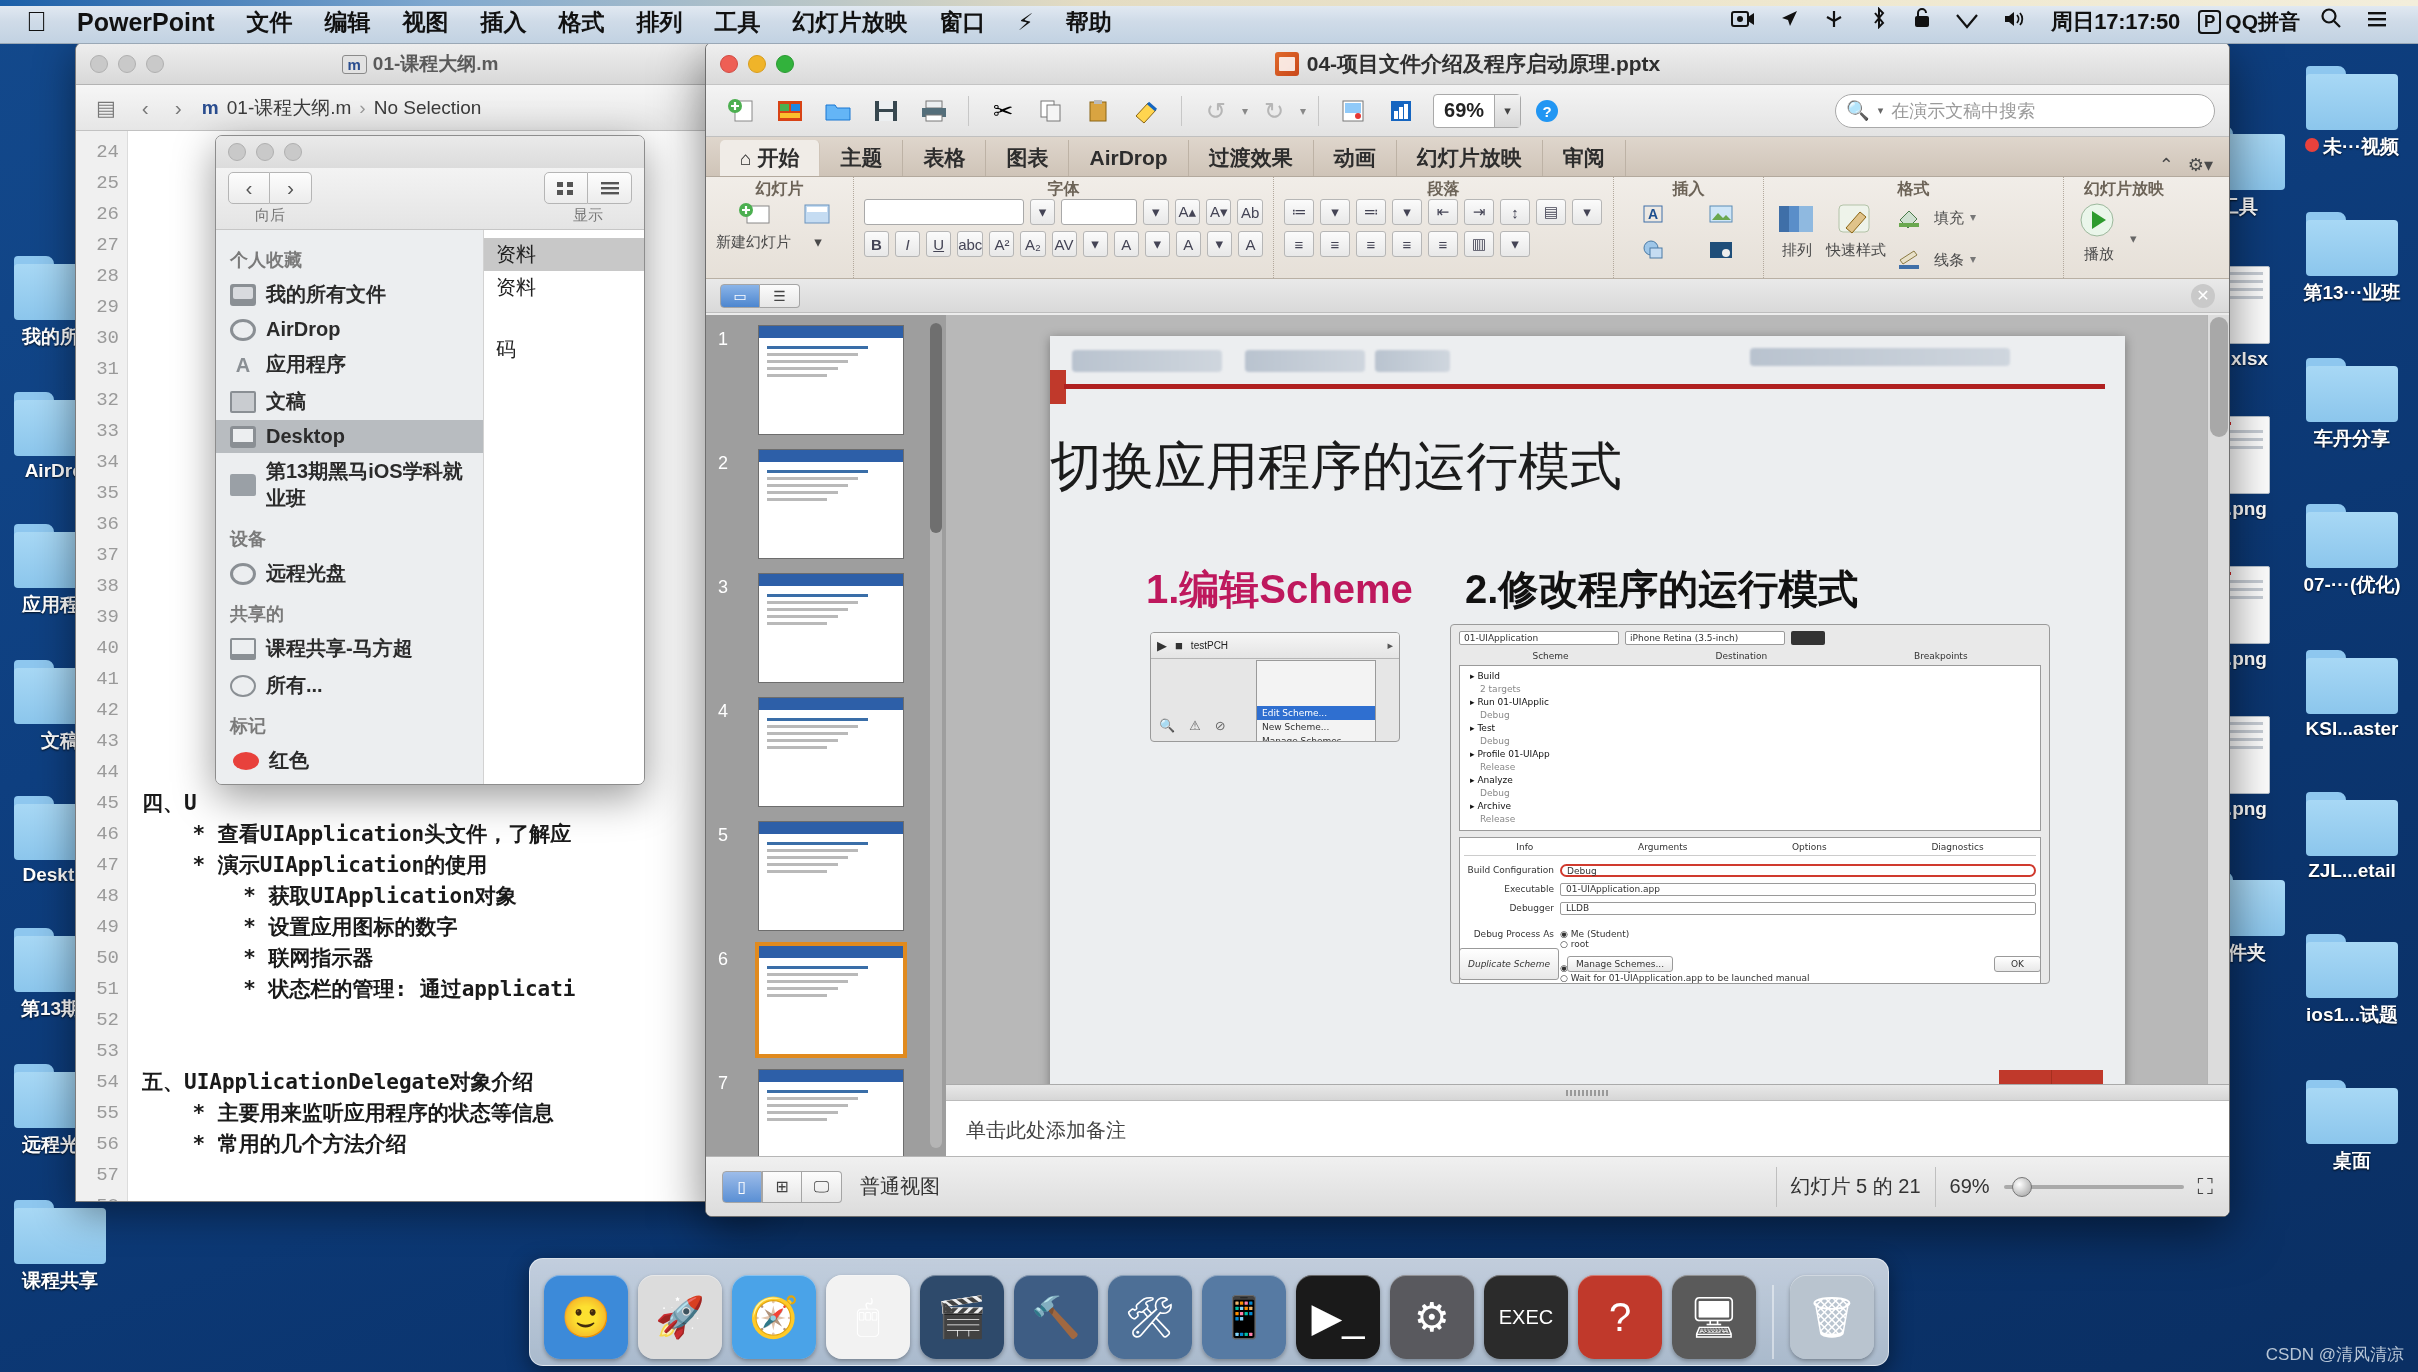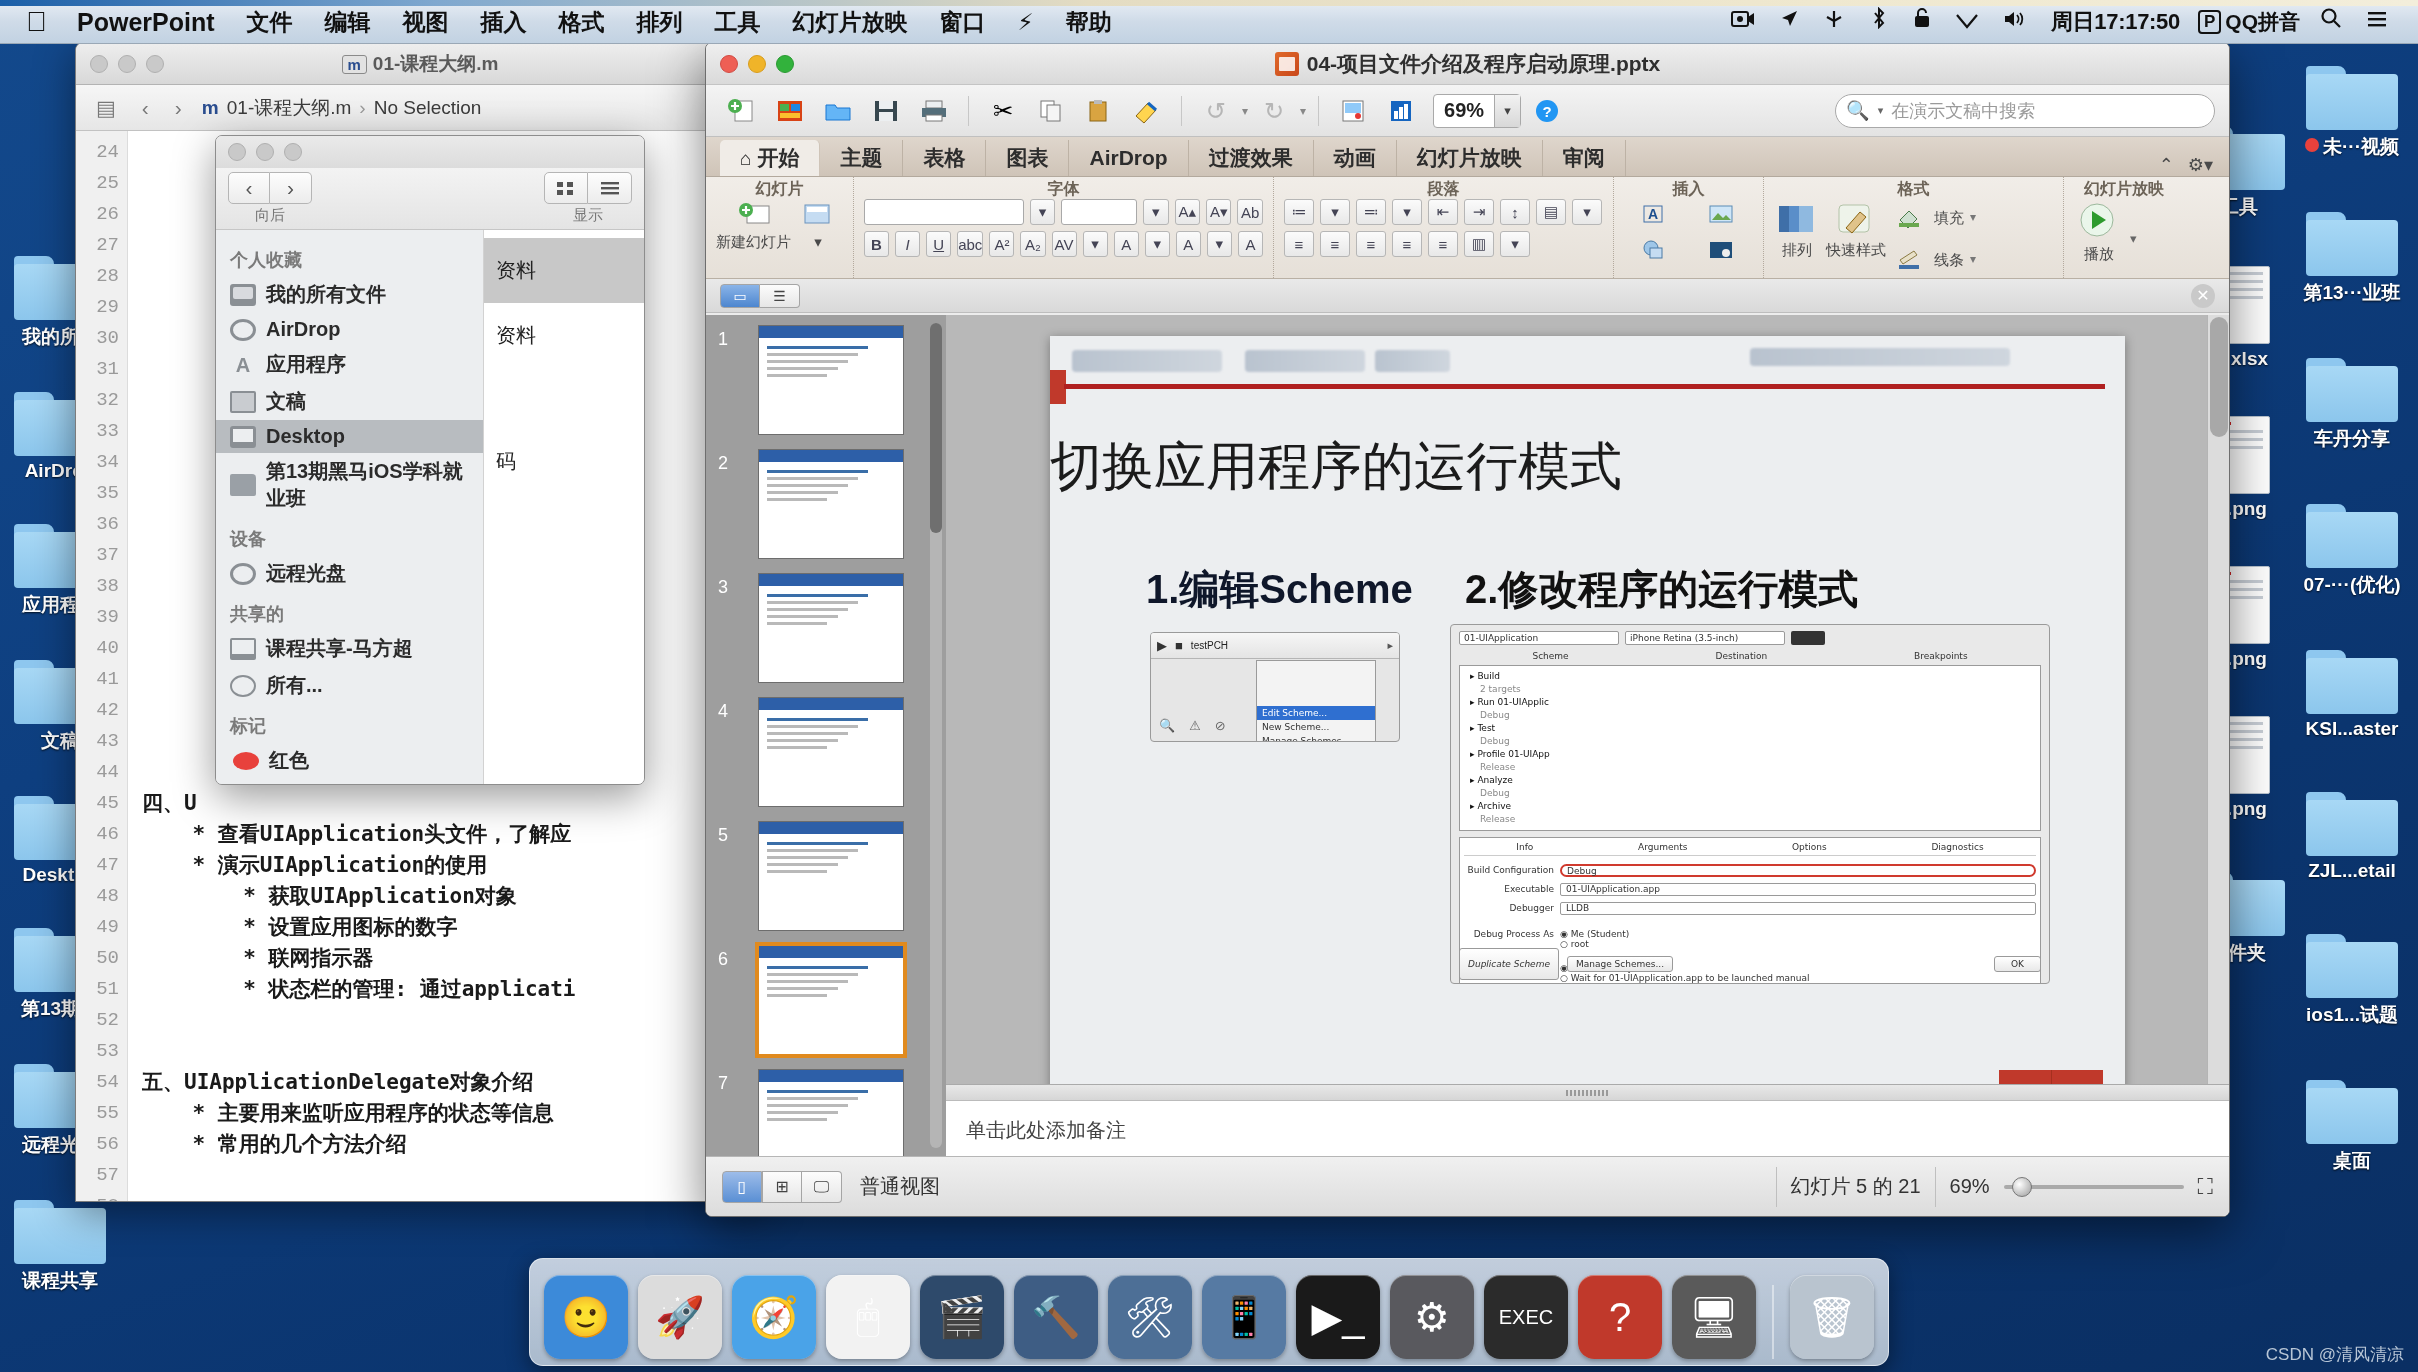--- a/index.html
+++ b/index.html
@@ -147,21 +147,21 @@
   .ic-doc{background:#c9ccd0;border:2px solid #8a8f94;border-radius:2px;}
   .ic-desktop{background:#8a8f94;border-radius:3px;}
   .ic-desktop:after{content:"";position:absolute;left:3px;top:3px;right:3px;bottom:6px;background:#eceef0;}
   .ic-folder{background:#9aa0a6;border-radius:2px 4px 2px 2px;}
   .ic-disc{border:3px solid #8a8f94;border-radius:50%;width:22px;height:22px;}
   .ic-screen{background:#8a8f94;border-radius:2px;}
   .ic-screen:after{content:"";position:absolute;left:2px;top:2px;right:2px;bottom:6px;background:#eceef0;}
   .ic-globe{border:2px solid #8a8f94;border-radius:50%;width:22px;height:22px;}
   .tag-red{width:18px;height:18px;border-radius:50%;background:#e8413c;margin-left:3px;}
   .fd-list { flex:1; background:#fff; padding-top: 8px; font-size:20px; color:#222; }
-  .fl-row { padding: 19px 12px; }
+  .fl-row { padding: 3px 12px; }
   .fl-row.sel { background:#c8c8c8; }
   .fd-footer { height: 32px; background:linear-gradient(180deg,#f2f2f2,#e2e2e2);
                border-top:1px solid #c6c6c6; display:flex; align-items:center;
                justify-content:flex-end; padding-right:14px; font-size:17px; color:#555; }
 
   
   #ppt-win { left: 705px; top: 42px; width: 1525px; height: 1175px; z-index: 100;
              background:#ececec; border:1px solid #6e6e6e; border-radius:7px;
              box-shadow: 0 14px 50px rgba(0,0,0,.5); overflow:hidden; }
   .pp-titlebar { height: 42px; background:linear-gradient(180deg,#efefef,#dadada);
@@ -248,21 +248,21 @@
     box-shadow: 0 2px 10px rgba(0,0,0,.35);
   }
   .slide-head { position:absolute; left:0; right:0; top:0; height:58px; }
   .sh-blur { position:absolute; height:22px; border-radius:4px;
              background: linear-gradient(90deg,#b9c3cf,#cfd6de); filter: blur(1.2px); }
   .sh-rule { position:absolute; left:14px; right:20px; top:48px; height:5px; background:#b02020; }
   .sh-red-sq { position:absolute; left:0; top:34px; width:16px; height:34px; background:#c0392b; }
   .slide-title { position:absolute; top:96px; left:0; right:0; text-align:left;
                  font-size:52px; color:#1b1b1b; font-weight:400;
                  font-family:"DejaVu Sans","Liberation Sans",sans-serif; }
-  .sub-1 { position:absolute; top:226px; left:96px; font-size:40px; font-weight:700; color:#0f172a; }
+  .sub-1 { position:absolute; top:226px; left:96px; font-size:40px; font-weight:700; color:#be185d; }
   .sub-2 { position:absolute; top:226px; left:415px; font-size:40px; font-weight:700; color:#111; }
   .shot-l { position:absolute; top:296px; left:100px; width:250px; height:110px;
             background:#e6e6e6; border:1px solid #9a9a9a; border-radius:4px; overflow:hidden; }
   .shot-r { position:absolute; top:288px; left:400px; width:600px; height:360px;
             background:#e9e9e9; border:1px solid #9a9a9a; border-radius:4px; overflow:hidden;}
   .mini-text { font-size:9px; color:#333; font-family:"DejaVu Sans",sans-serif;}
   .blue-menu { background:#2f6fd0; color:#fff; }
   .slide-footer { position:absolute; left:0; right:0; bottom:0; height:46px; background:#2d5fa8; }
   .nav-arrows { position:absolute; right:22px; bottom:26px; display:flex; }
   .nav-arrow { width:52px;height:40px;background:#c0392b;color:#fff;display:flex;

